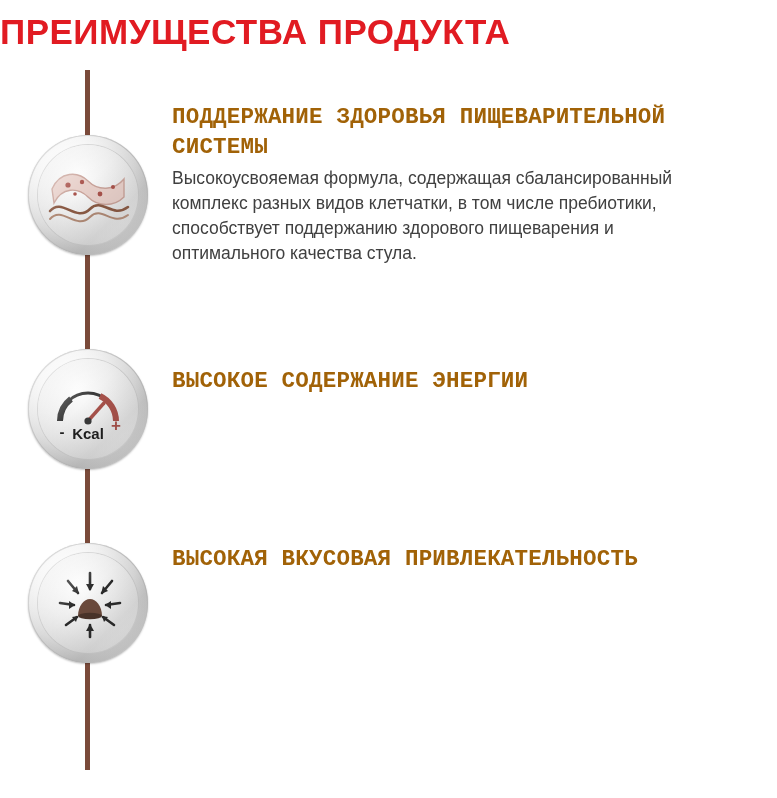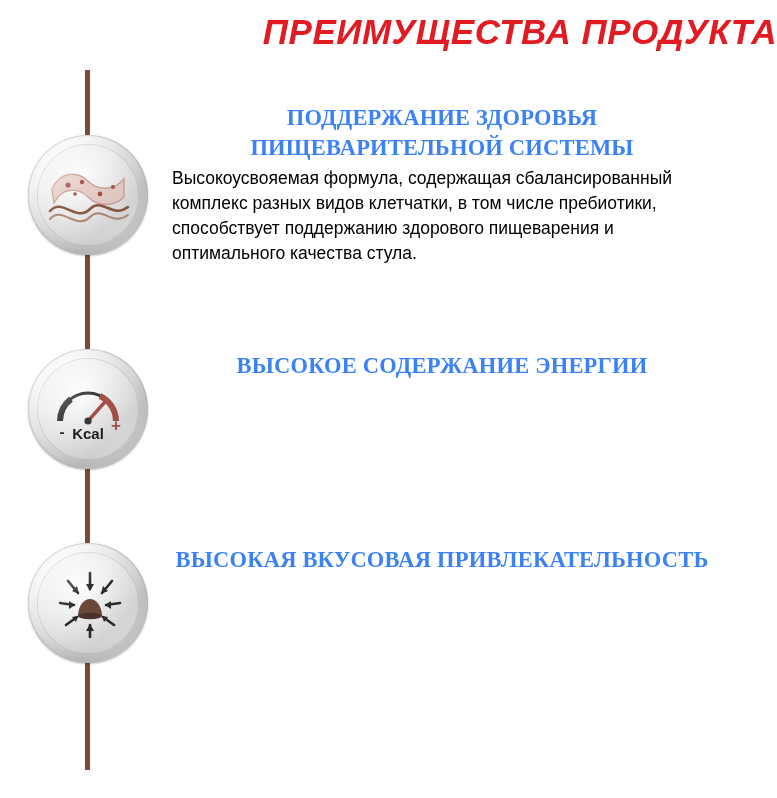--- a/index.html
+++ b/index.html
@@ -17,27 +17,26 @@
     position: relative;
     width: 777px;
     height: 798px;
     background: #ffffff;
   }
   .title {
     position: absolute;
     top: 12px;
     left: 0;
     width: 777px;
-    text-align: right;
+    text-align: left;
     font-size: 35px;
     font-weight: bold;
     letter-spacing: 0.5px;
     color: #e11b22;
     font-family: "Liberation Sans", sans-serif;
-    font-style: italic;
   }
 
   
   .timeline {
     position: absolute;
     left: 85px;
     top: 70px;
     width: 5px;
     height: 700px;
     background: #7a4a3a;
@@ -90,35 +89,34 @@
   .badge.one { top: 40px; }
   .badge.two { top: 6px; }
   .badge.three { top: 0px; }
 
   .text {
     position: absolute;
     left: 172px;
     width: 540px;
   }
   .text.one { top: 8px; }
-  .text.two { top: 8px; }
+  .text.two { top: 24px; }
   .text.three { top: 2px; }
 
   .heading {
-    color: #3b82f6;
+    color: #a16207;
     font-size: 22.5px;
     font-weight: bold;
     line-height: 1.32;
     letter-spacing: 0.2px;
     margin: 0 0 4px 0;
-    font-family: Liberation Serif, serif;
-    text-align: center;
+    font-family: Liberation Mono, monospace;
   }
   .body {
-    color: #000000;
+    color: #404040;
     font-size: 17.5px;
     line-height: 1.42;
     margin: 0;
     font-family: "Liberation Sans", sans-serif;
   }
 </style>
 </head>
 <body>
 
 <div class="page">

